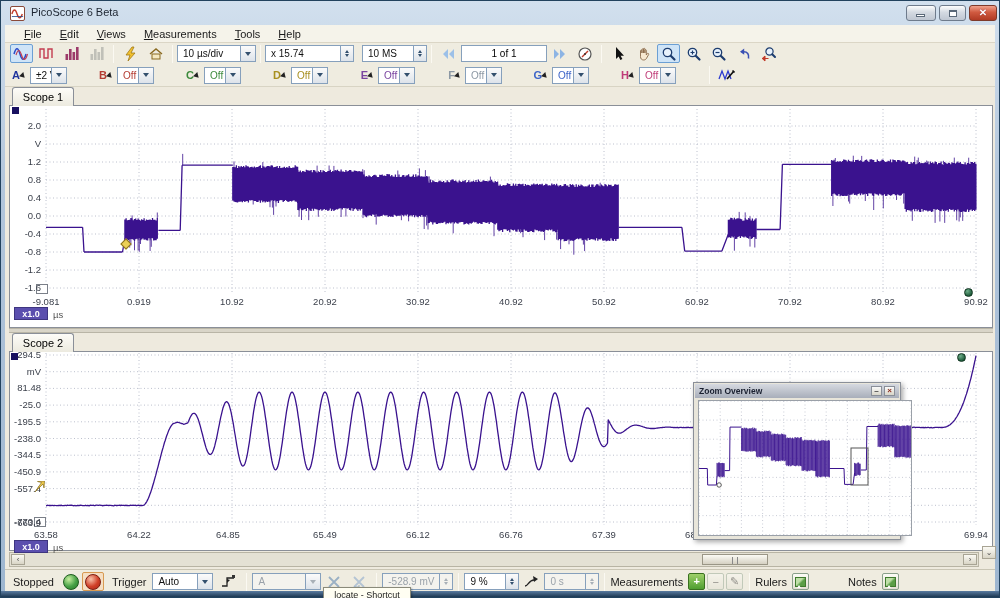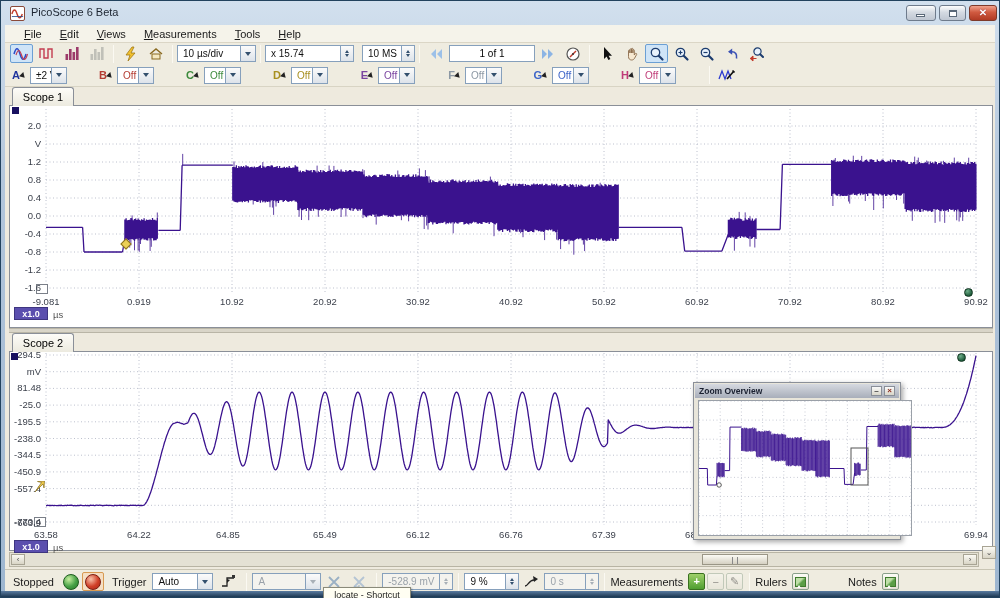--- a/index.html
+++ b/index.html
@@ -167,21 +167,21 @@
     <div class="chev">
           <span class="tri-d"></span>
         </div>
     <div class="tsep"></div>
     <div class="fld" style="width:76px;">x 15.74</div>
     <div class="spin">
           <span class="tri-u-s"></span>
           <span class="tri-d-s"></span>
         </div>
     <div style="width:8px;"></div>
-    <div class="fld" style="width:40px;">10 MS</div>
+    <div class="fld" style="width:52px;">10 MS</div>
     <div class="spin">
           <span class="tri-u-s"></span>
           <span class="tri-d-s"></span>
         </div>
     <div class="tsep"></div>
     <div class="tbtn">
       <svg width="15" height="14" viewBox="0 0 15 14">
             <path d="M7 2 2 7l5 5zM13 2 8 7l5 5z" fill="#9cc0e8"></path>
           </svg>
     </div>

